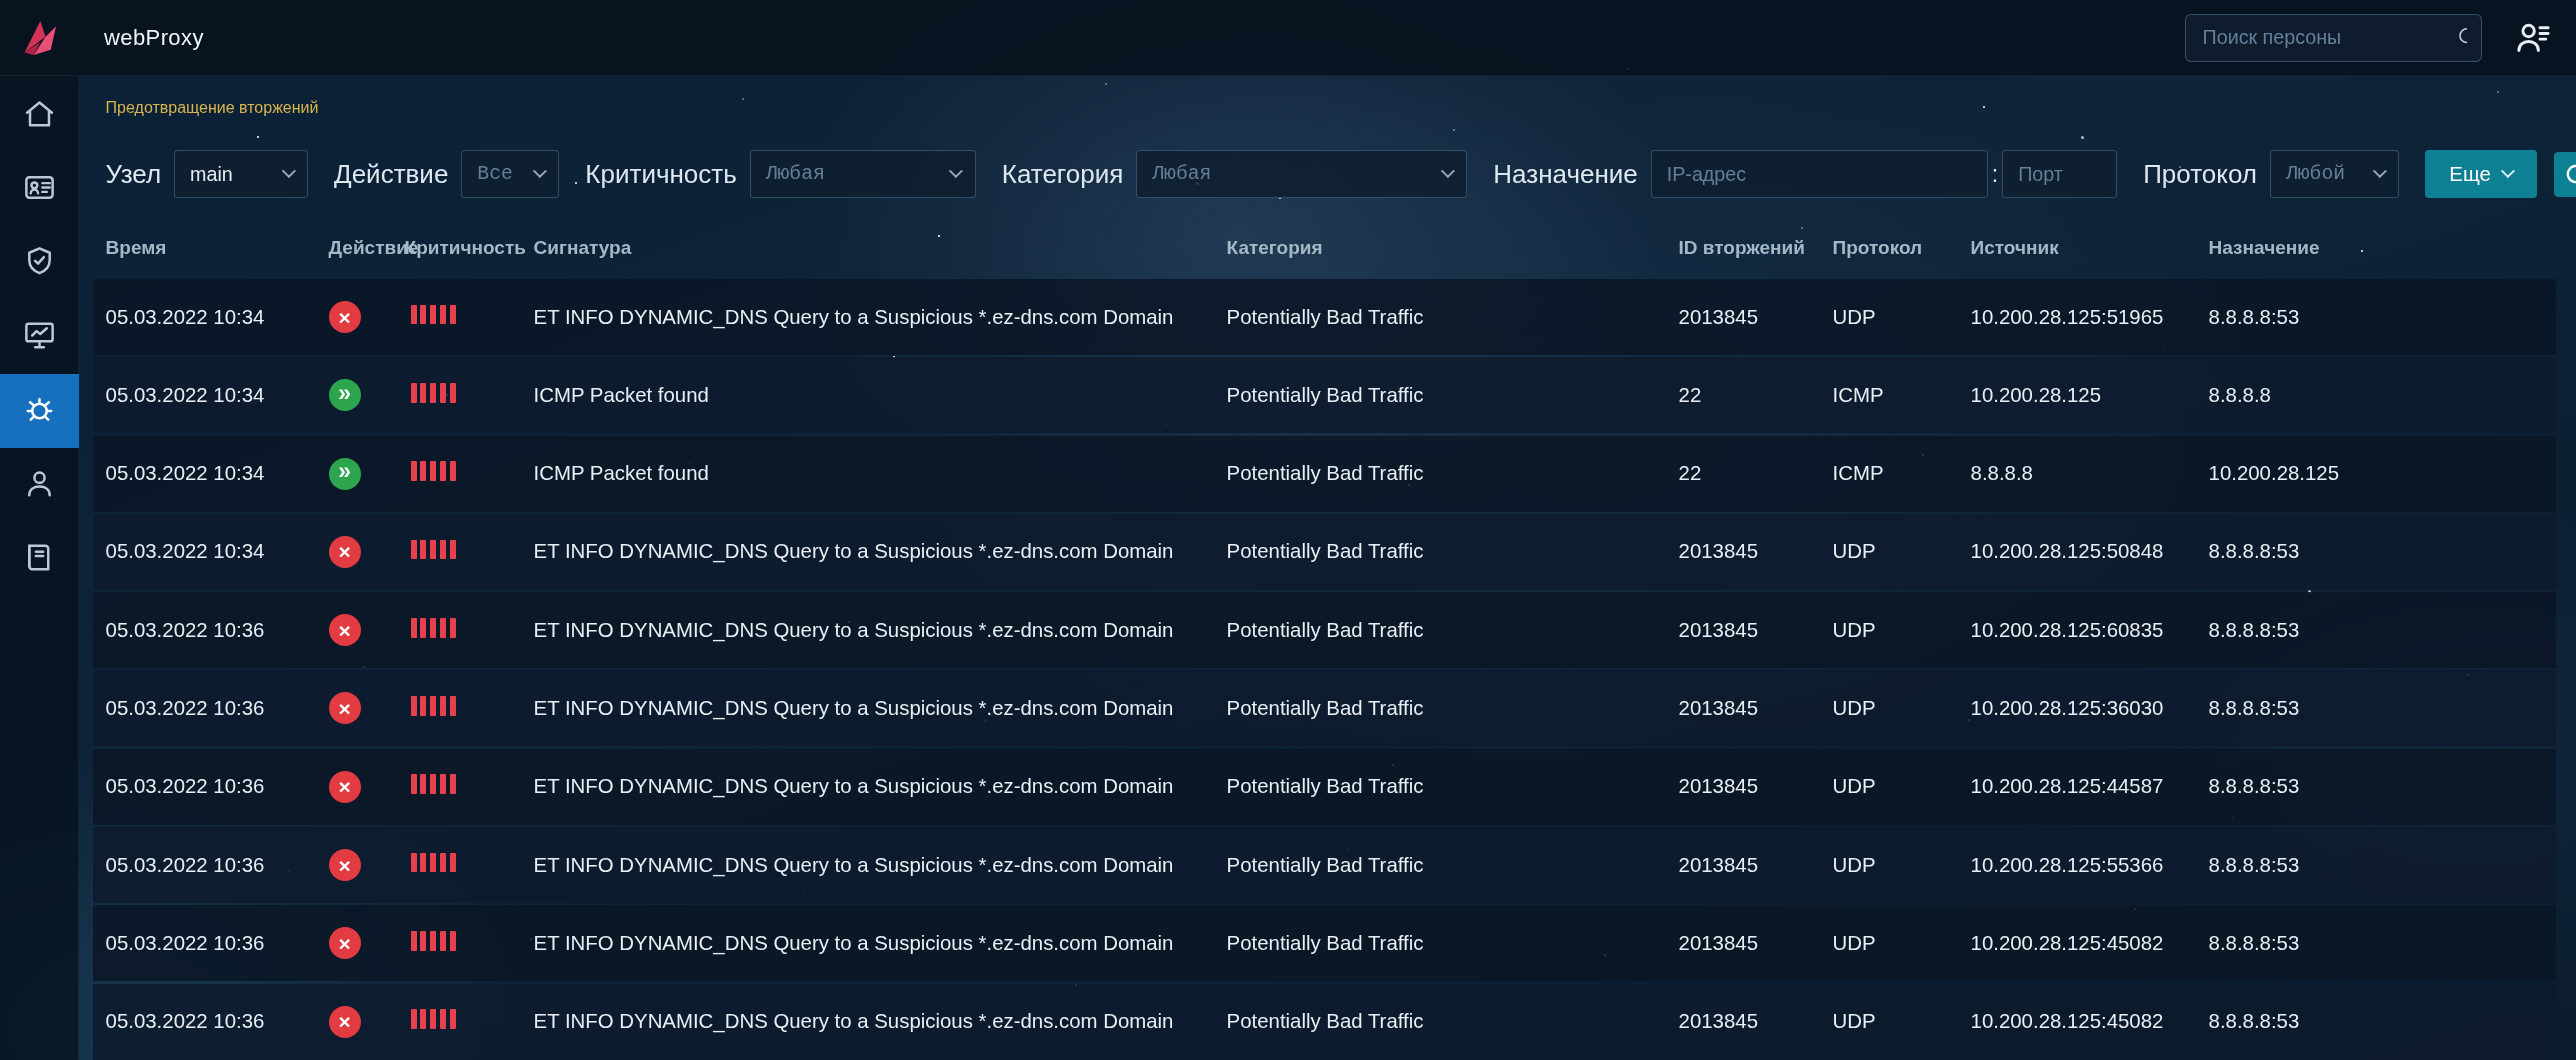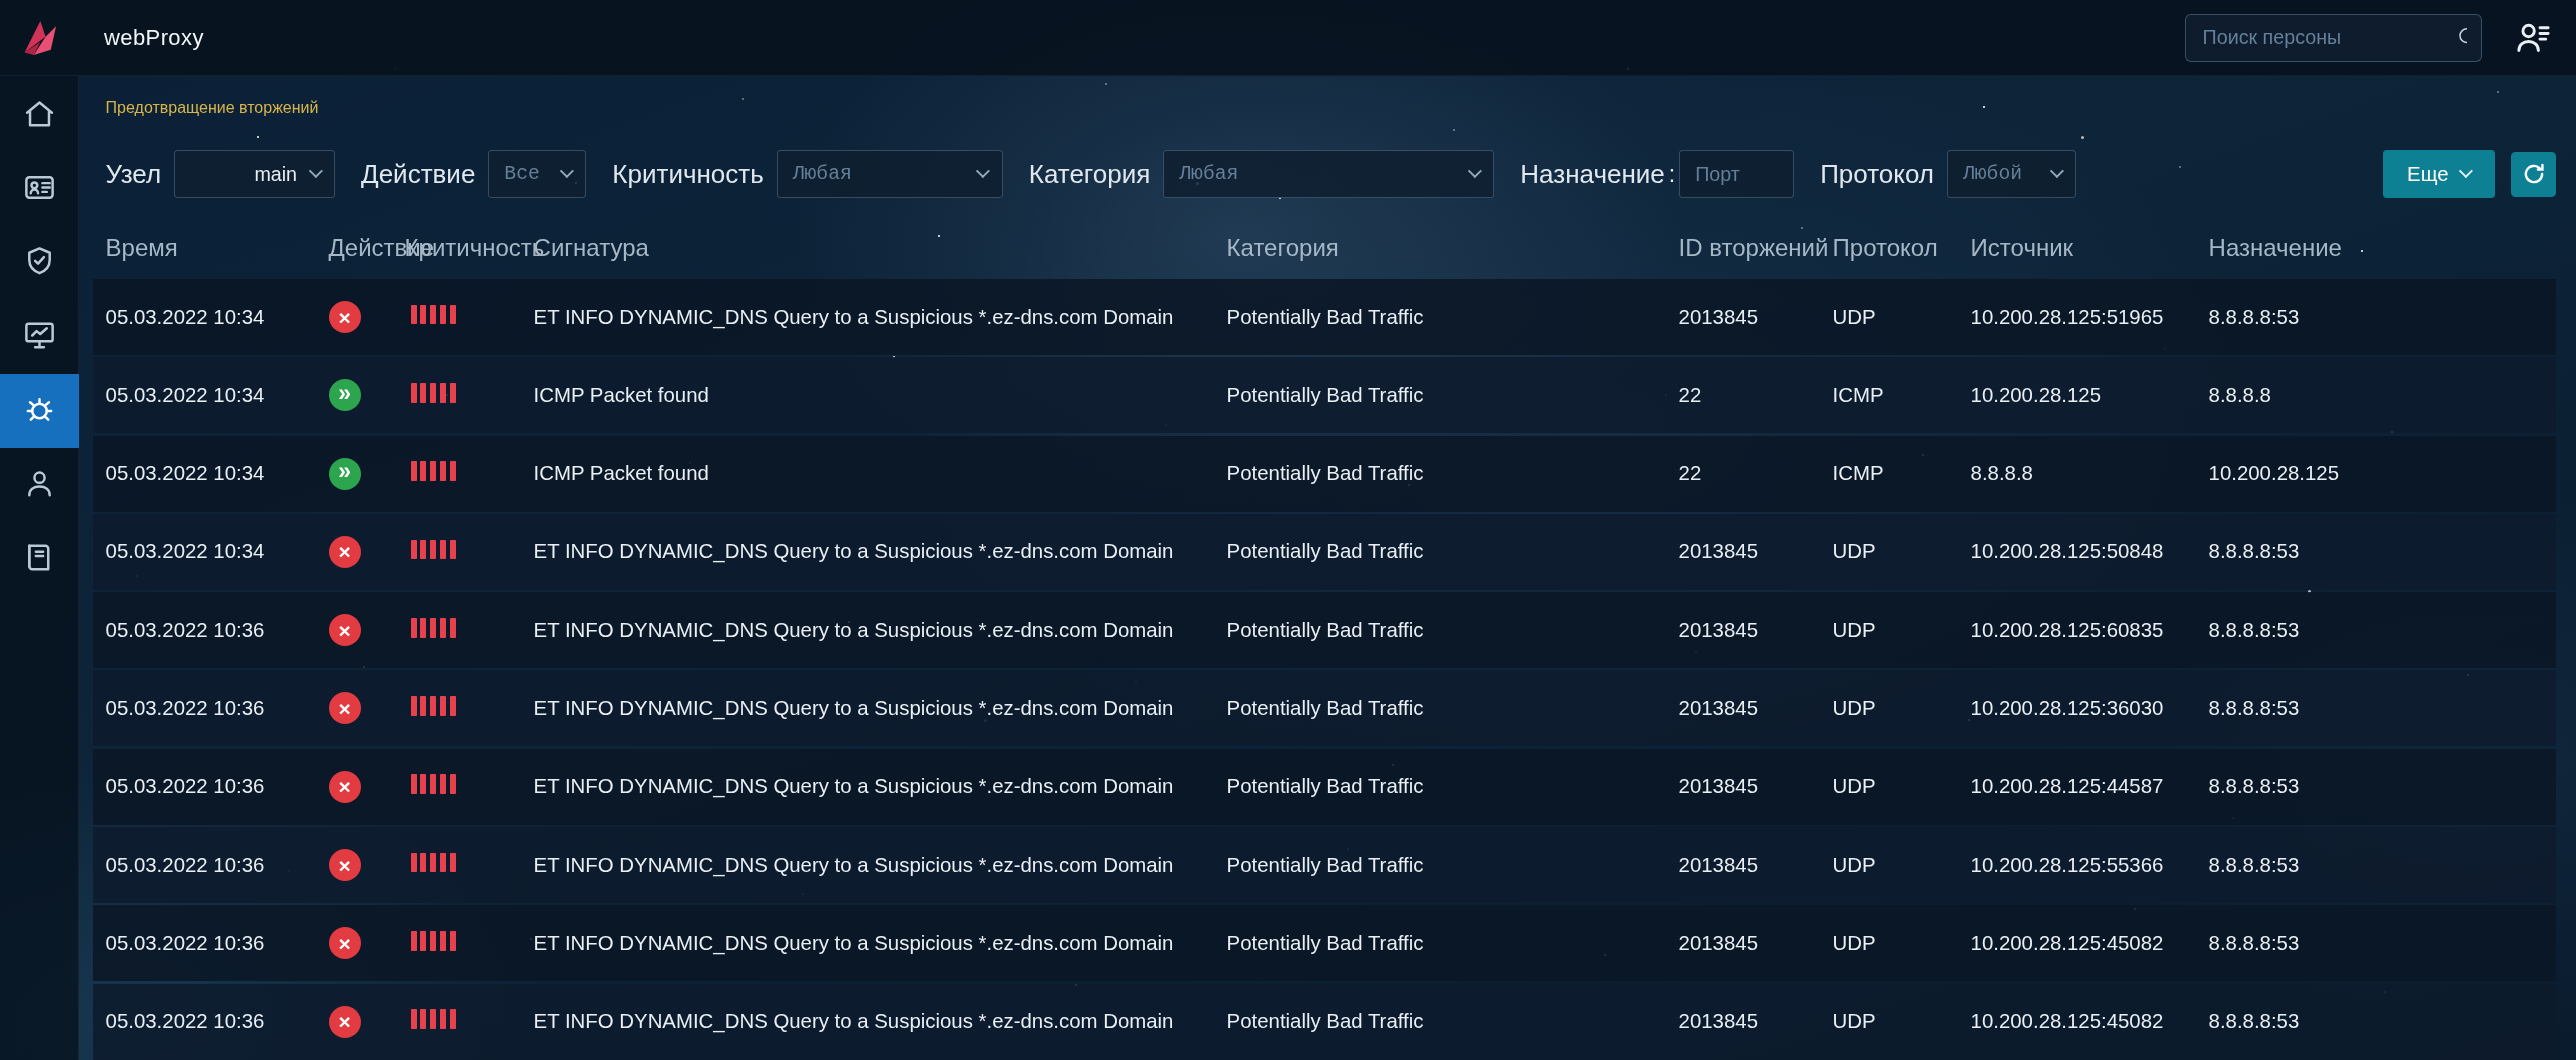--- a/index.html
+++ b/index.html
@@ -97,21 +97,21 @@
     color: #e8eef4; font-size: 19.7px; padding: 0 13.6px 0 15px;
     display: flex; align-items: center; justify-content: space-between; gap: 13.6px;
     cursor: pointer; white-space: nowrap;
   }
   .control .val.placeholder { color: #647f97; font-family: Liberation Mono, monospace; }
   .chev { width: 9.8px; height: 9.8px; border-right: 2.3px solid #93a9bc; border-bottom: 2.3px solid #93a9bc; transform: rotate(45deg); margin-top: -5.3px; flex: 0 0 auto; }
   input.control {
     cursor: text; font-family: "Liberation Sans", sans-serif; outline: none;
   }
   input.control::placeholder { color: #647f97; }
-  .sel-node { width: 161px; justify-content: flex-end; }
+  .sel-node { width: 134px; }
   .sel-action { width: 98px; }
   .sel-severity { width: 226px; }
   .sel-category { width: 331px; }
   .inp-ip { width: 337px; }
   .inp-port { width: 115px; }
   .sel-protocol { width: 129px; }
   .colon { font-size: 23px; color: #e6edf3; margin: 0 -9px; }
   .filters-right { margin-left: auto; display: flex; align-items: center; gap: 16.6px; }
   .more-btn {
     height: 48px; min-width: 112px; padding: 0 16.6px;
@@ -126,21 +126,21 @@
   }
   .refresh-btn svg { width: 26px; height: 26px; stroke: #fff; fill: none; stroke-width: 2.2; stroke-linecap: round; }
 
   
   .thead, .trow {
     display: grid;
     grid-template-columns: 223px 76px 129px 693px 452px 154px 138px 238px minmax(0,1fr);
     align-items: center;
     padding: 0 7.6px 0 13px;
   }
-  .thead { margin-top: 27px; height: 45px; color: #a6b8c6; font-size: 24px; }
+  .thead { margin-top: 27px; height: 45px; color: #a6b8c6; font-size: 19px; font-weight: bold; }
   .tbody .trow {
     height: 76px; margin-bottom: 2.3px;
     background: rgba(10,22,37,0.86);
     font-size: 20.4px; cursor: pointer;
   }
   .tbody .trow:nth-child(even) { background: rgba(13,27,44,0.86); }
   .thead { margin-bottom: 9px; }
   .cell { overflow: hidden; text-overflow: ellipsis; white-space: nowrap; padding-right: 12px; }
   .action-icon {
     width: 32px; height: 32px; border-radius: 50%;
@@ -262,20 +262,21 @@
     </div>
     <div class="fgroup">
       <span class="flabel">Категория</span>
       <div class="control sel-category">
         <span class="val placeholder">Любая</span>
         <span class="chev"></span>
       </div>
     </div>
     <div class="fgroup">
       <span class="flabel">Назначение</span>
+      <input type="text" class="control inp-ip" placeholder="IP-адрес" style="">
       <span class="colon">:</span>
       <input type="text" class="control inp-port" placeholder="Порт" style="">
     </div>
     <div class="fgroup">
       <span class="flabel">Протокол</span>
       <div class="control sel-protocol">
         <span class="val placeholder">Любой</span>
         <span class="chev"></span>
       </div>
     </div>

